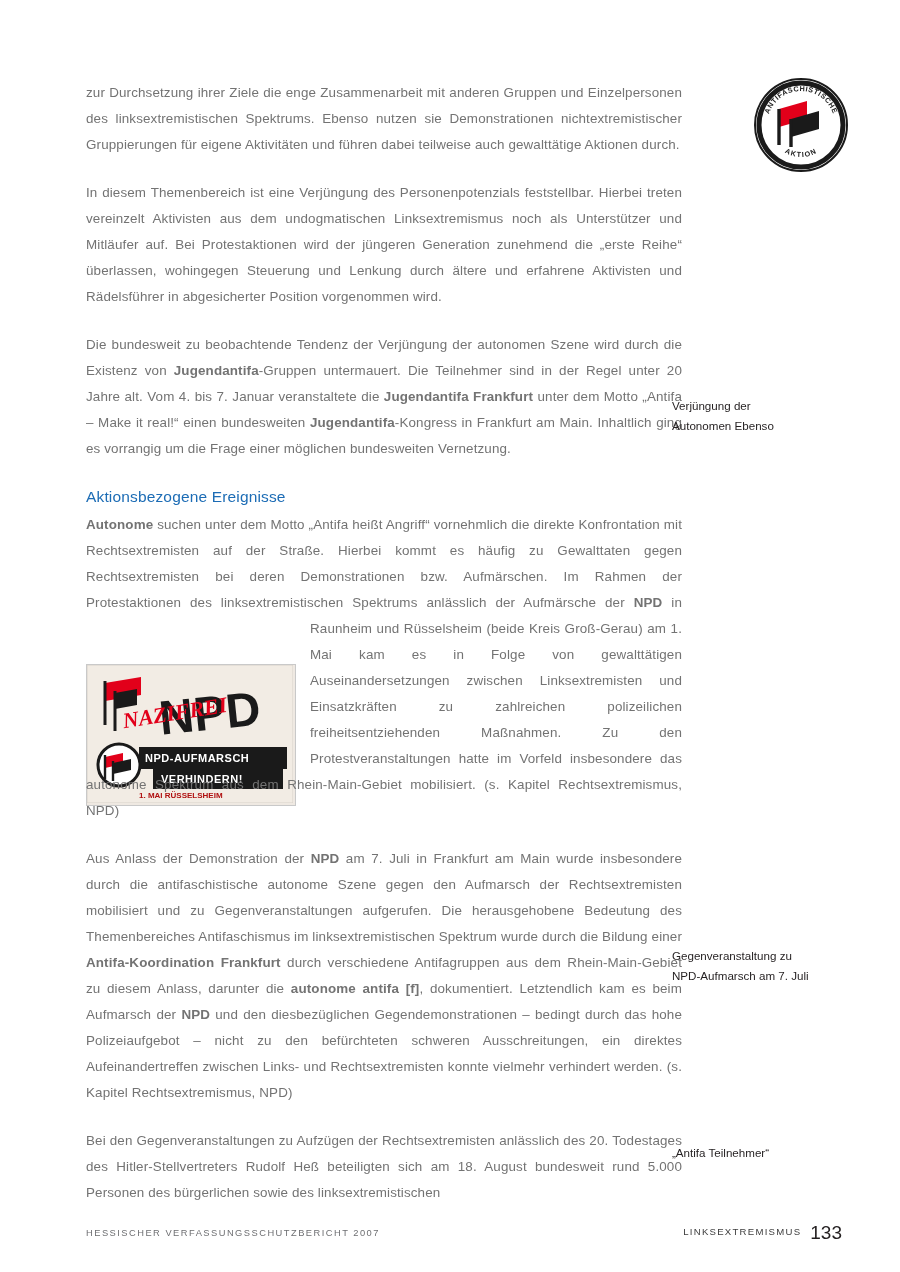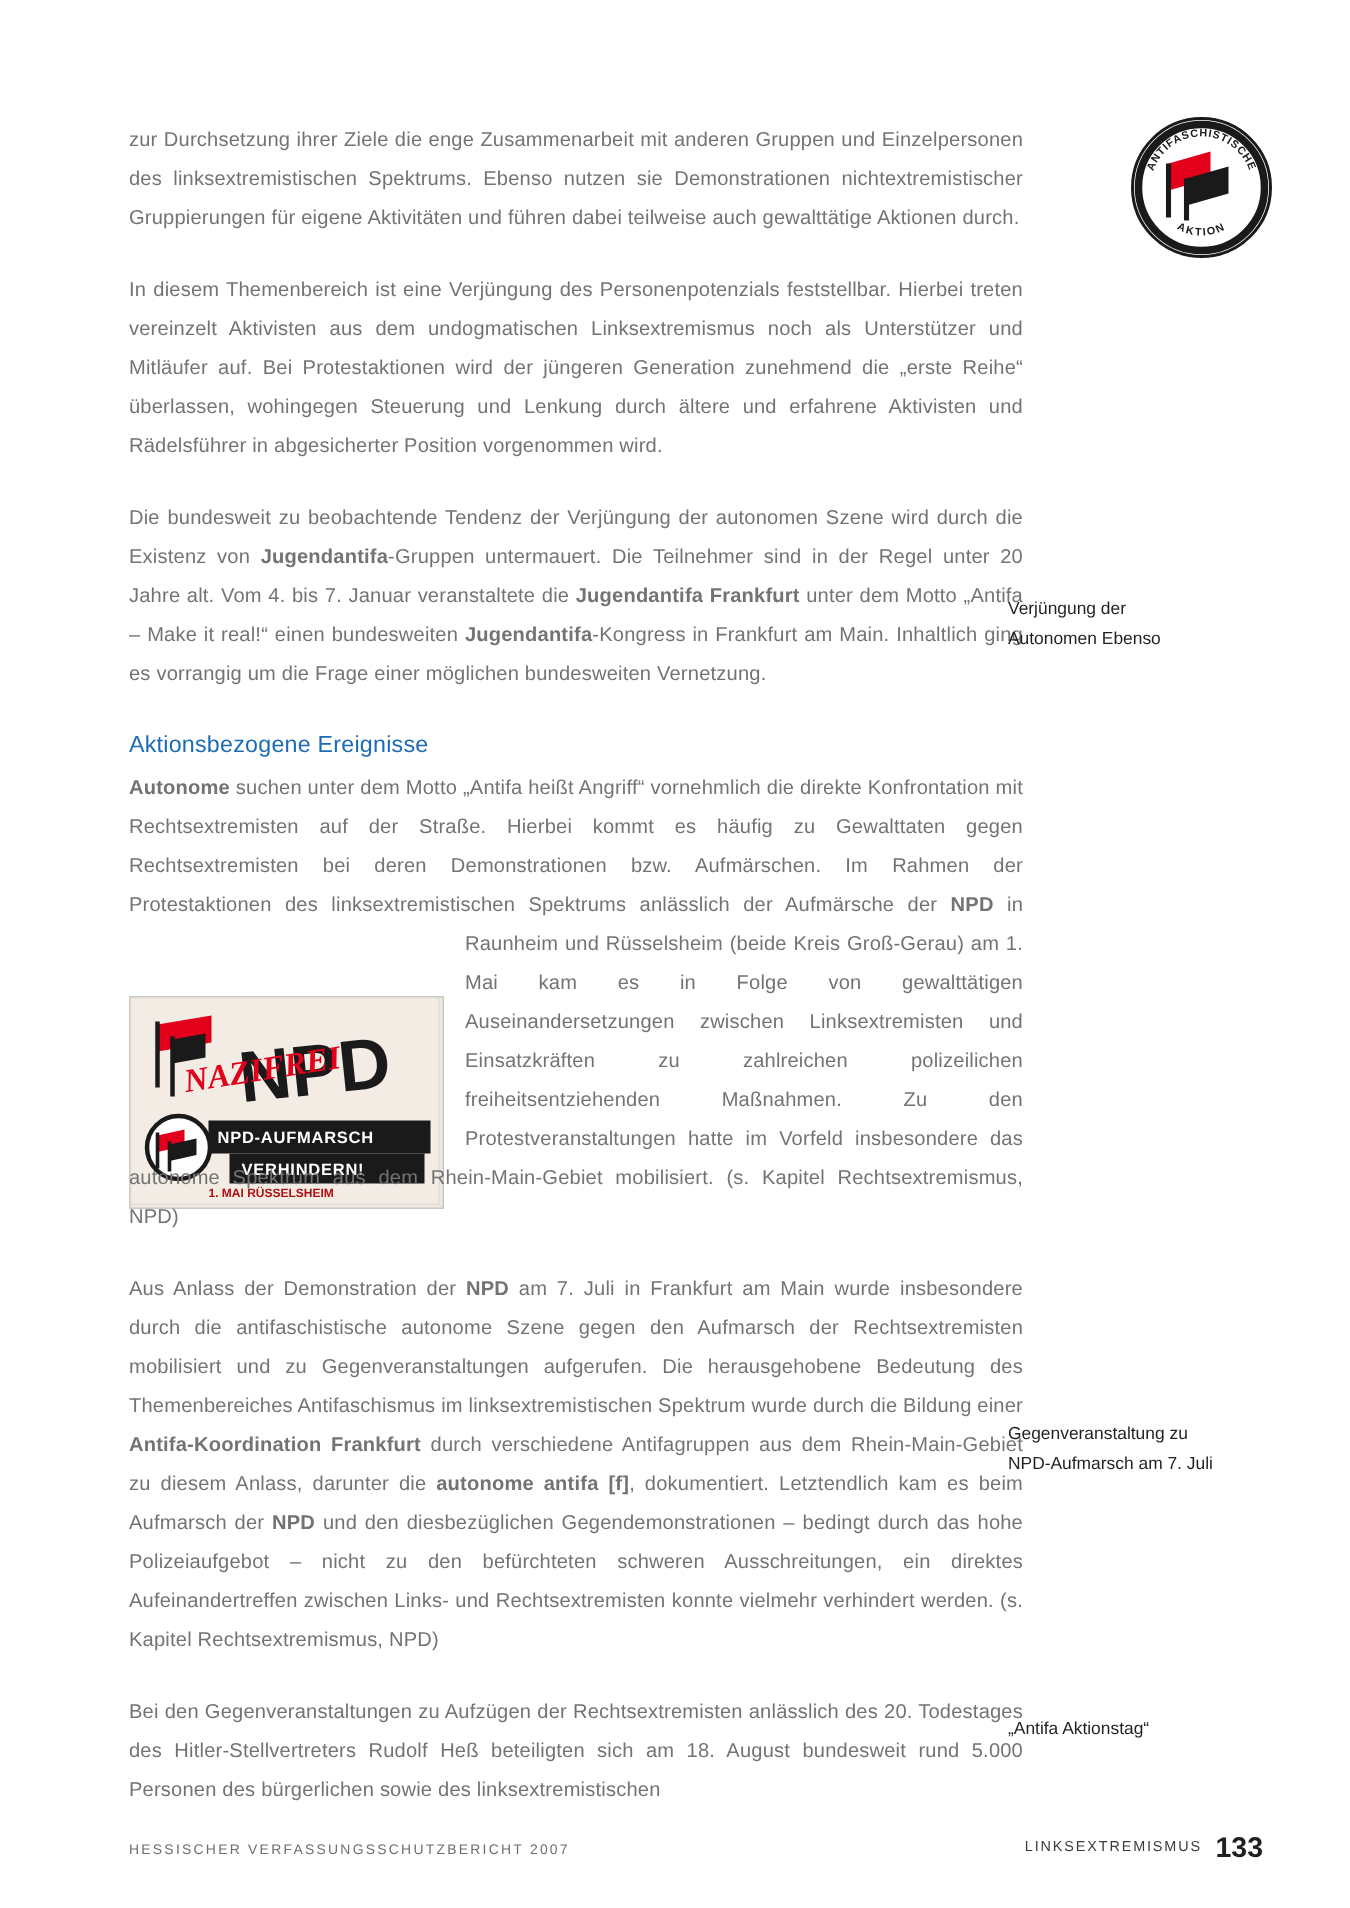--- a/index.html
+++ b/index.html
@@ -112,21 +112,20 @@
     color: #3c3c3c;
     vertical-align: middle;
     padding-bottom: 3px;
   }
   .footer-pageno {
     display: inline-block;
     font-size: 19px;
     color: #231f20;
     vertical-align: middle;
     margin-left: 9px;
-    font-weight: bold;
   }
 
   
   .float-wrap {
     min-height: 150px;
   }
   .float-spacer {
     float: left;
     width: 224px;
     height: 144px;
@@ -224,21 +223,21 @@
     <div>Autonomen Ebenso</div>
   </div>
 
 
   <div class="margin-note" id="note-3">
     <div>Gegenveranstaltung zu</div>
     <div>NPD-Aufmarsch am 7. Juli</div>
   </div>
 
   <div class="margin-note" id="note-4">
-    <div>„Antifa Aktionstag“</div>
+    <div>„Antifa Teilnehmer“</div>
   </div>
 
   <div class="footer">
     <div class="footer-left">HESSISCHER VERFASSUNGSSCHUTZBERICHT 2007</div>
     <div class="footer-right">
       <span class="footer-section">LINKSEXTREMISMUS</span><span class="footer-pageno">133</span>
     </div>
   </div>
 
 </div>

